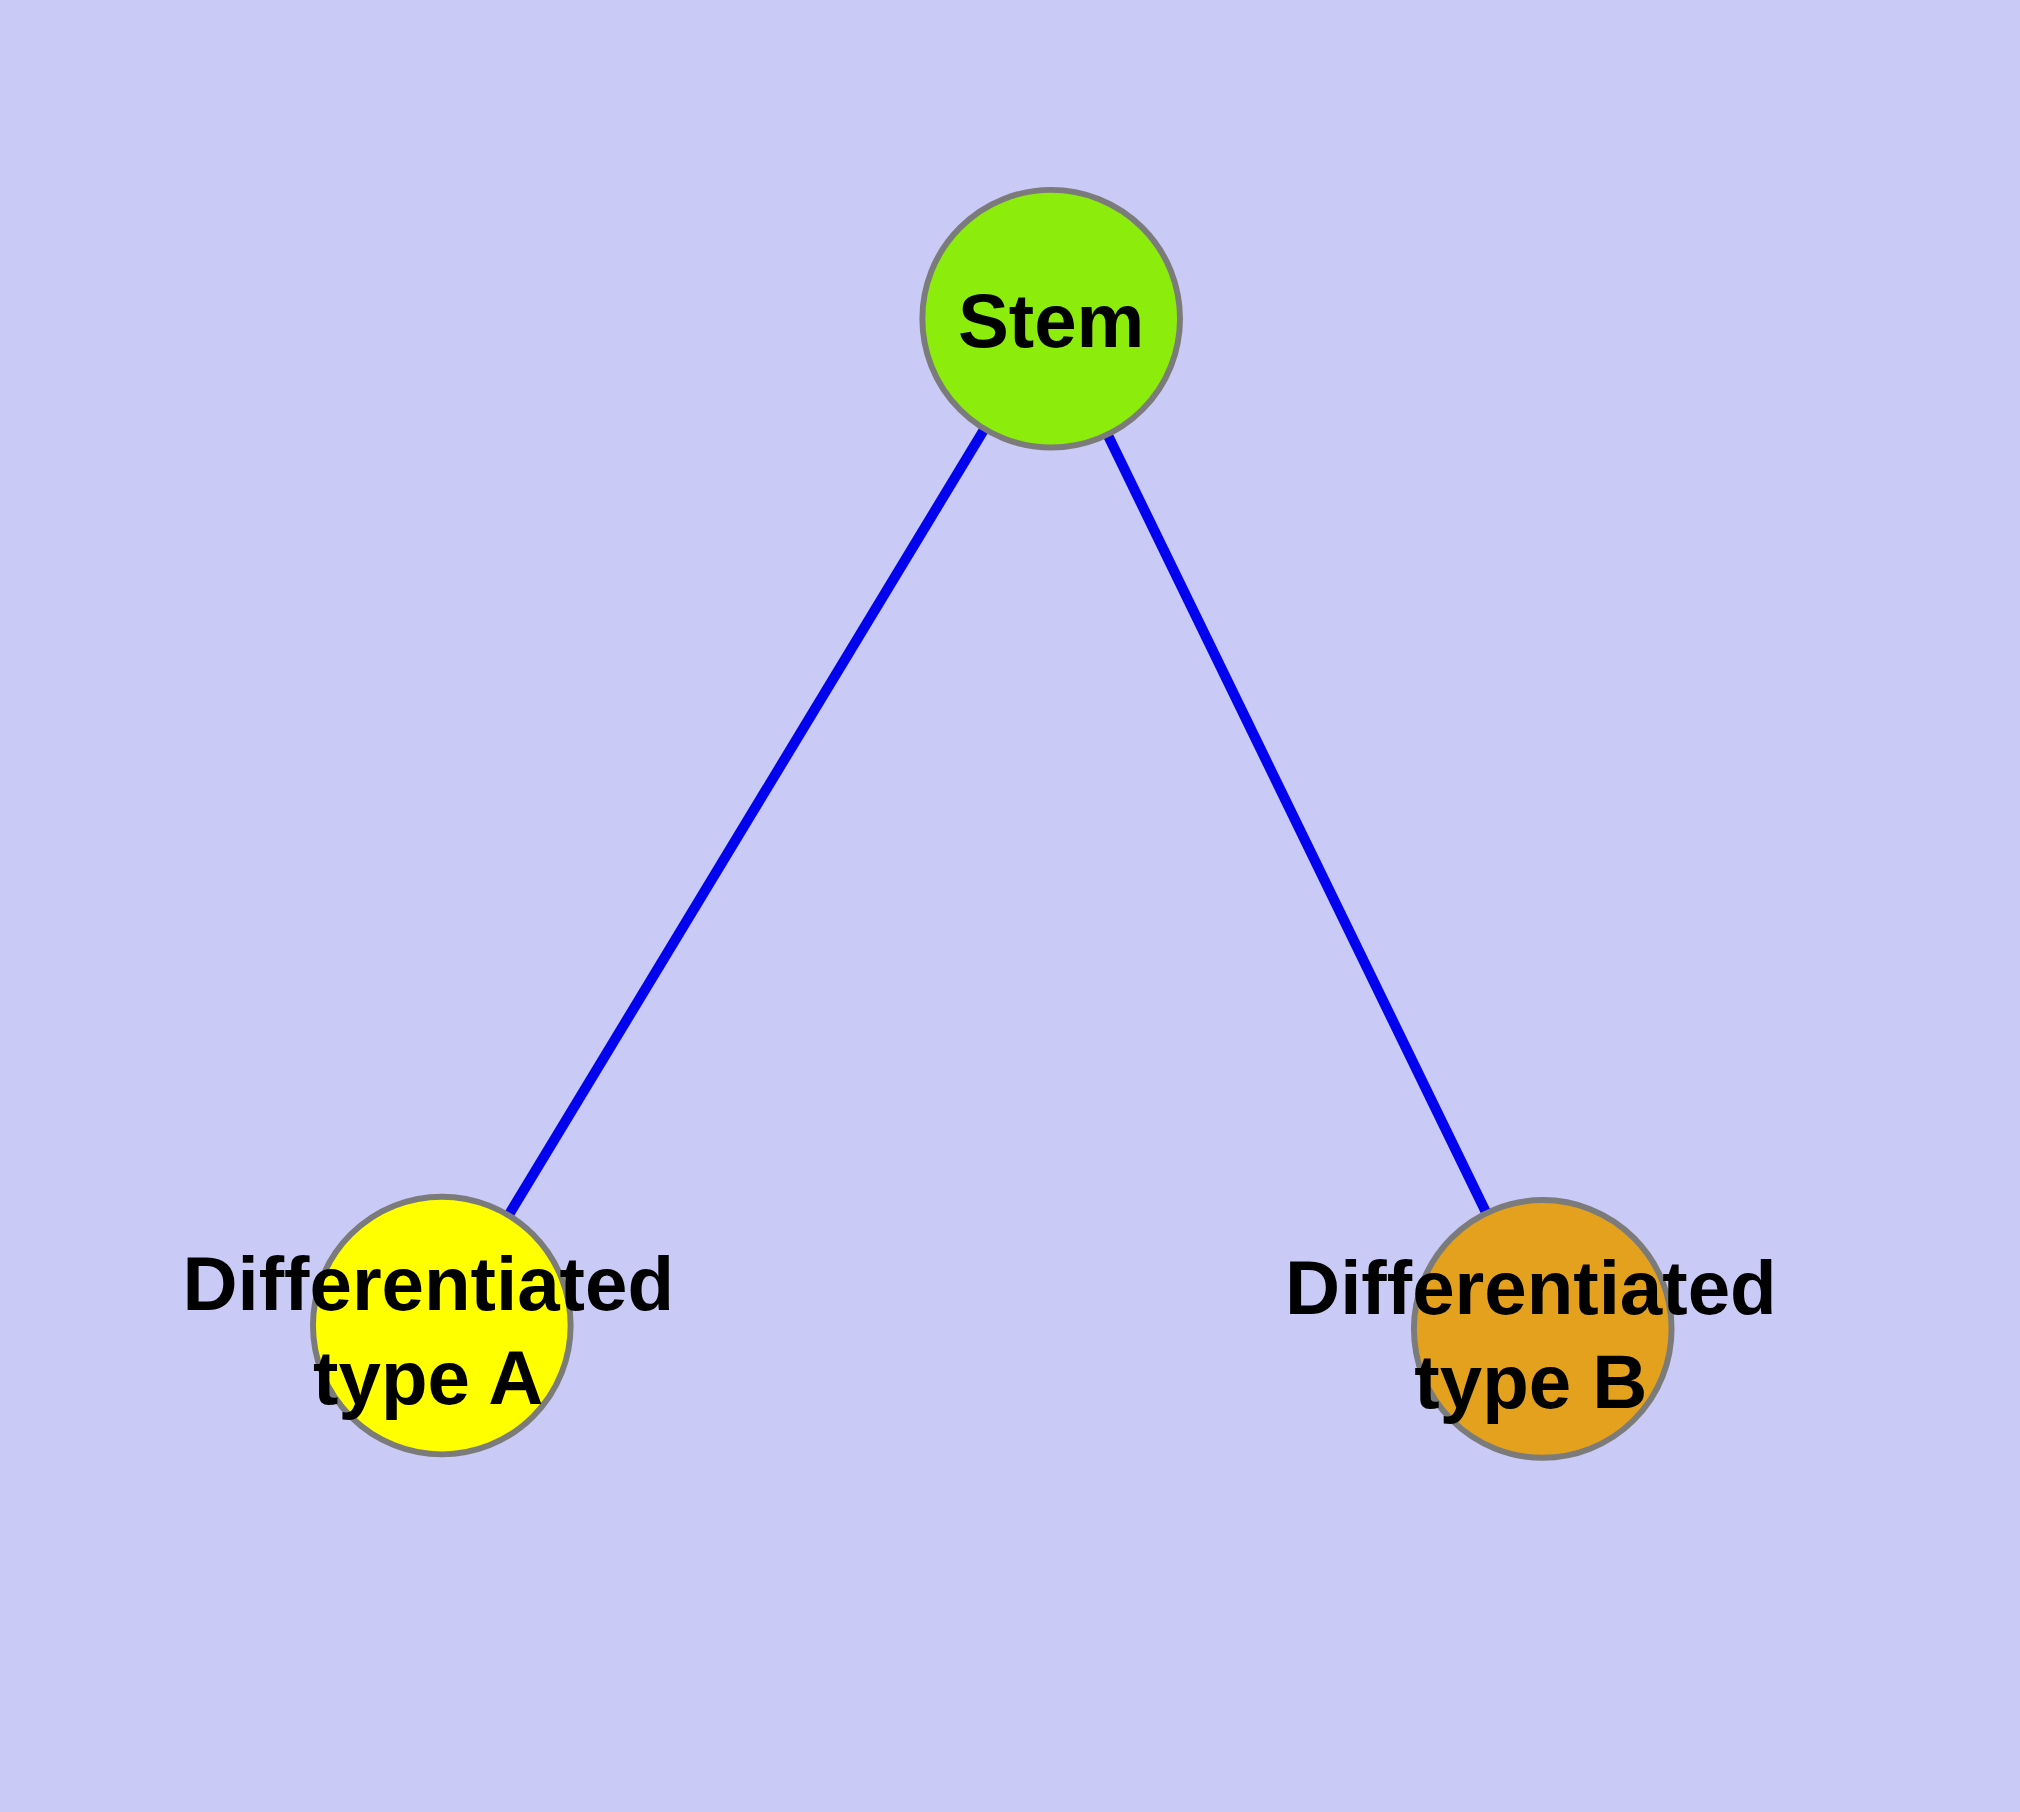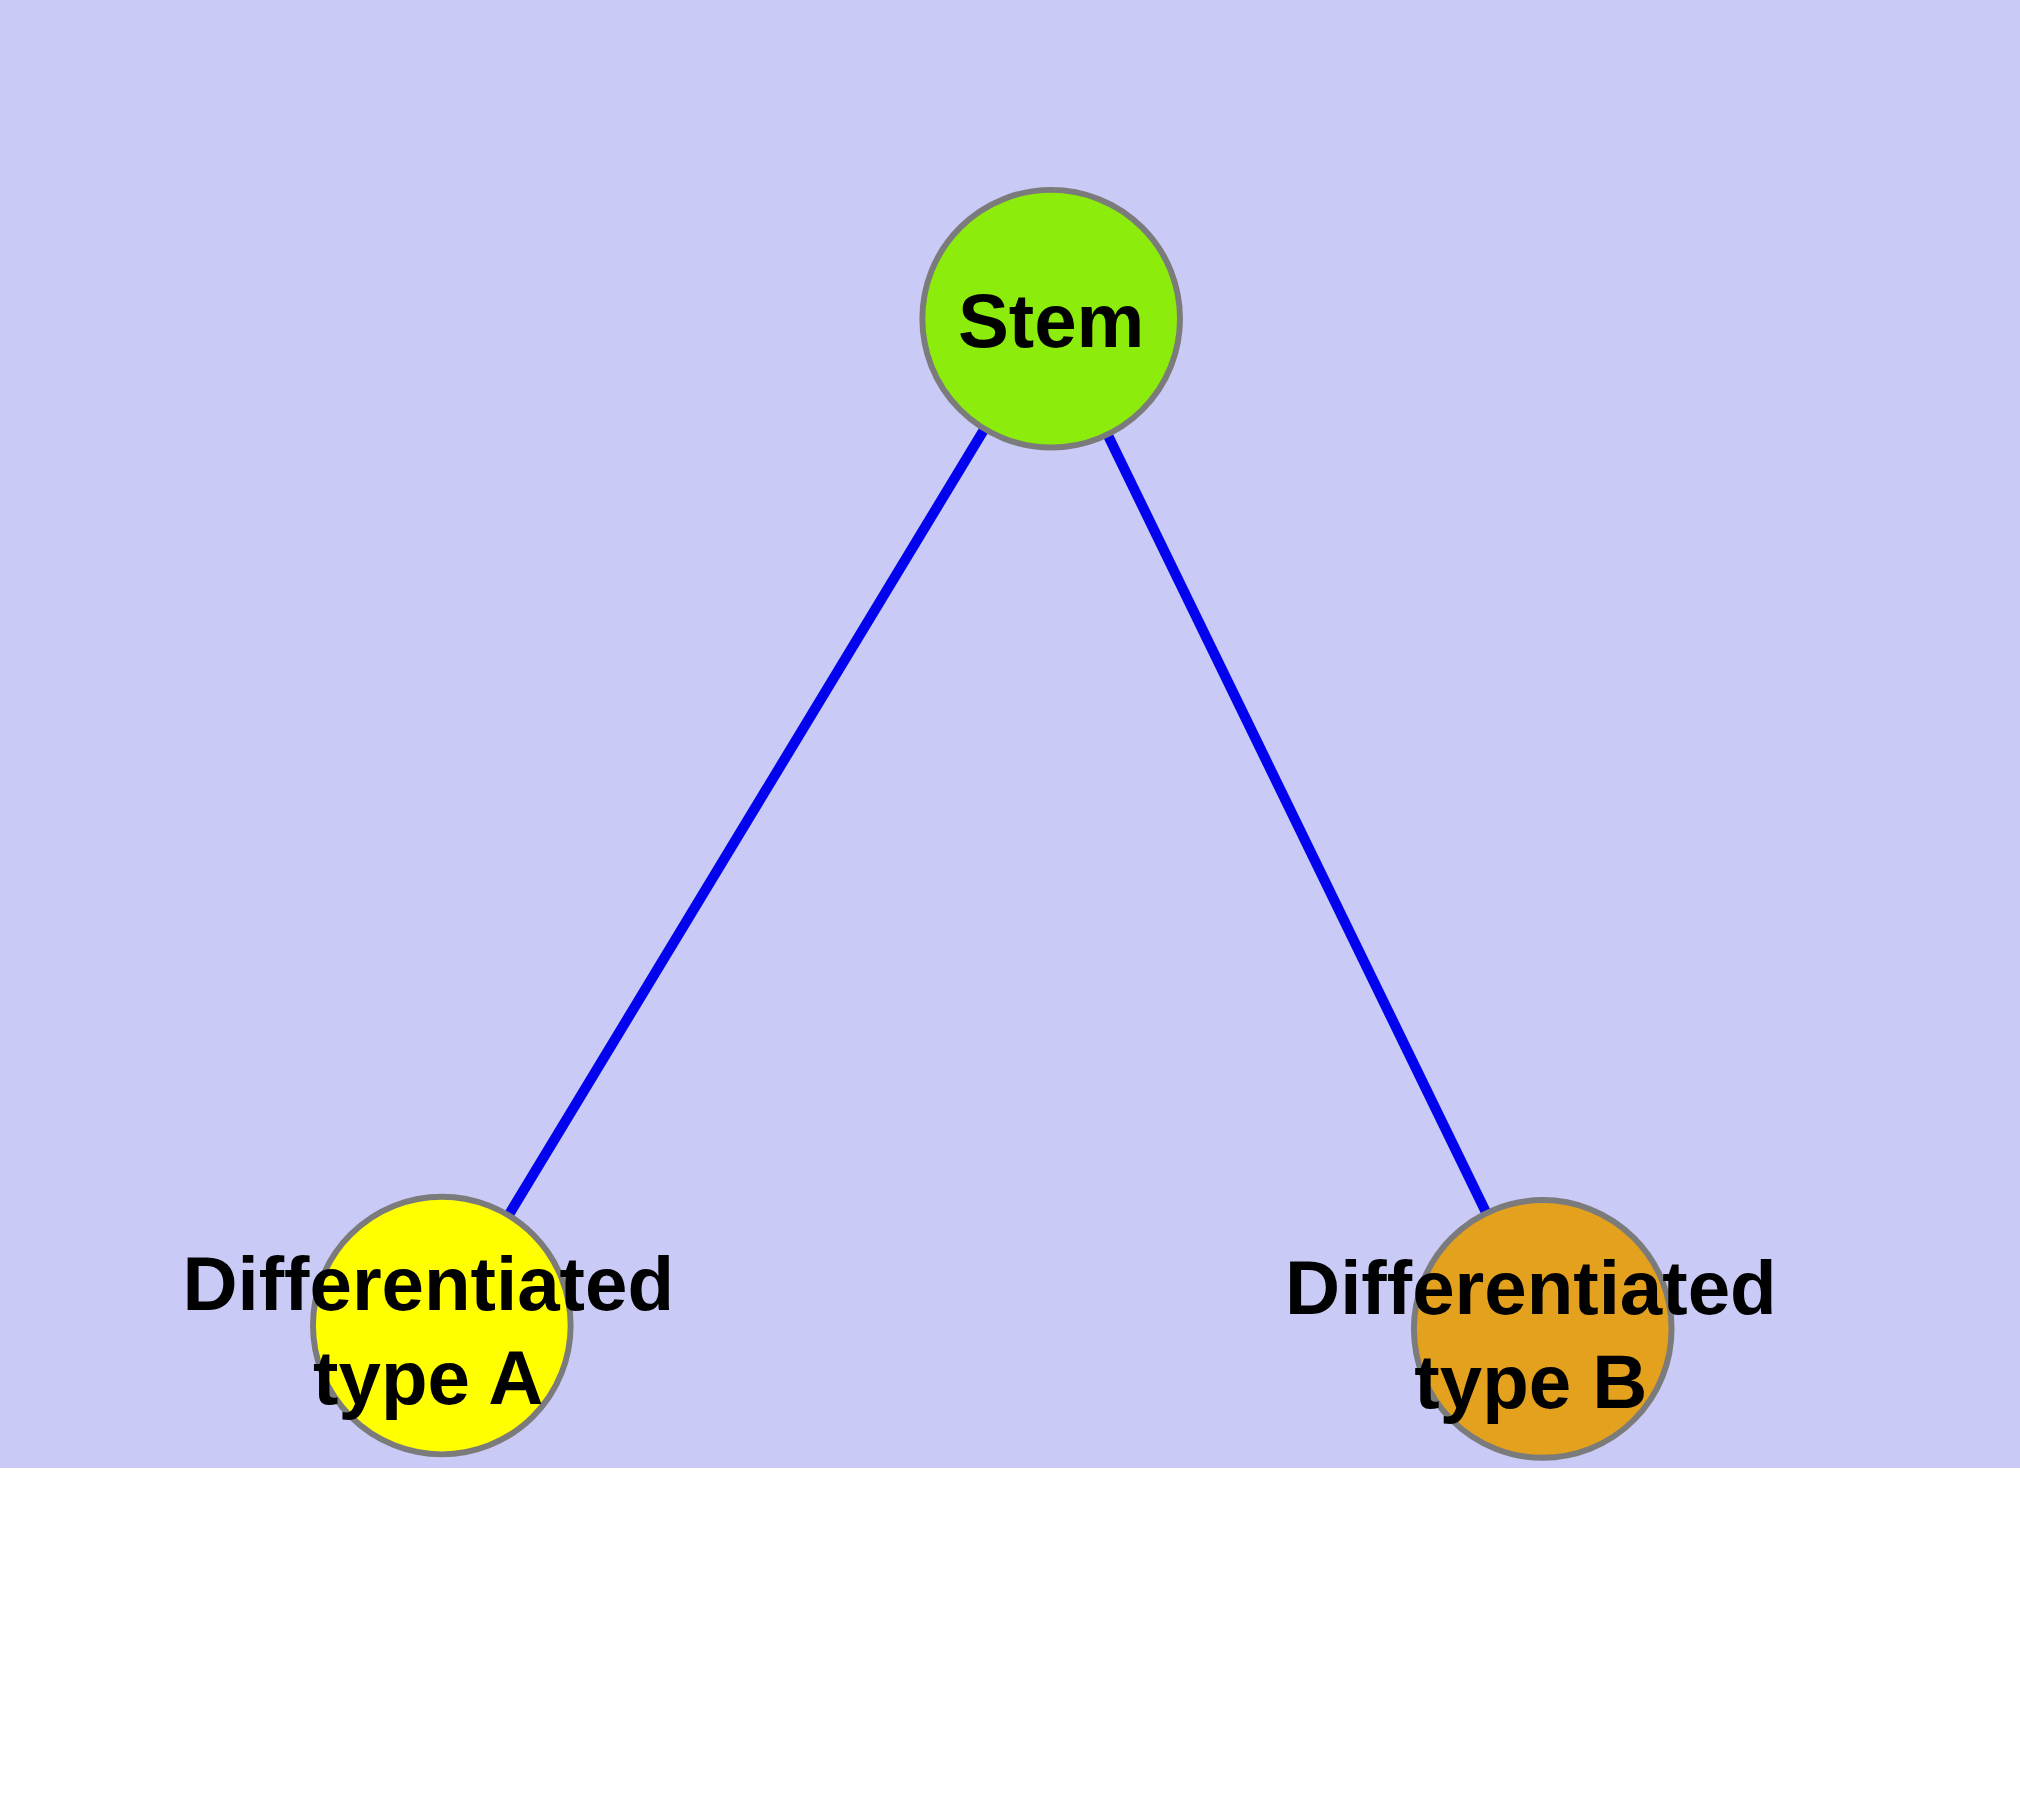--- a/index.html
+++ b/index.html
@@ -2,21 +2,21 @@
 <html style="font-size:13.6px"><head>
 <meta charset="utf-8">
 <style>
   html, body {
     margin: 0;
     padding: 0;
   }
   .stage {
     position: relative;
     width: 2021px;
-    height: 1468px;
+    height: 1812px;
     overflow: hidden;
   }
   svg.diagram-canvas {
     display: block;
     width: 2021px;
     height: 1812px;
   }
   .edge {
     stroke-width: 12px;
     fill: none;

